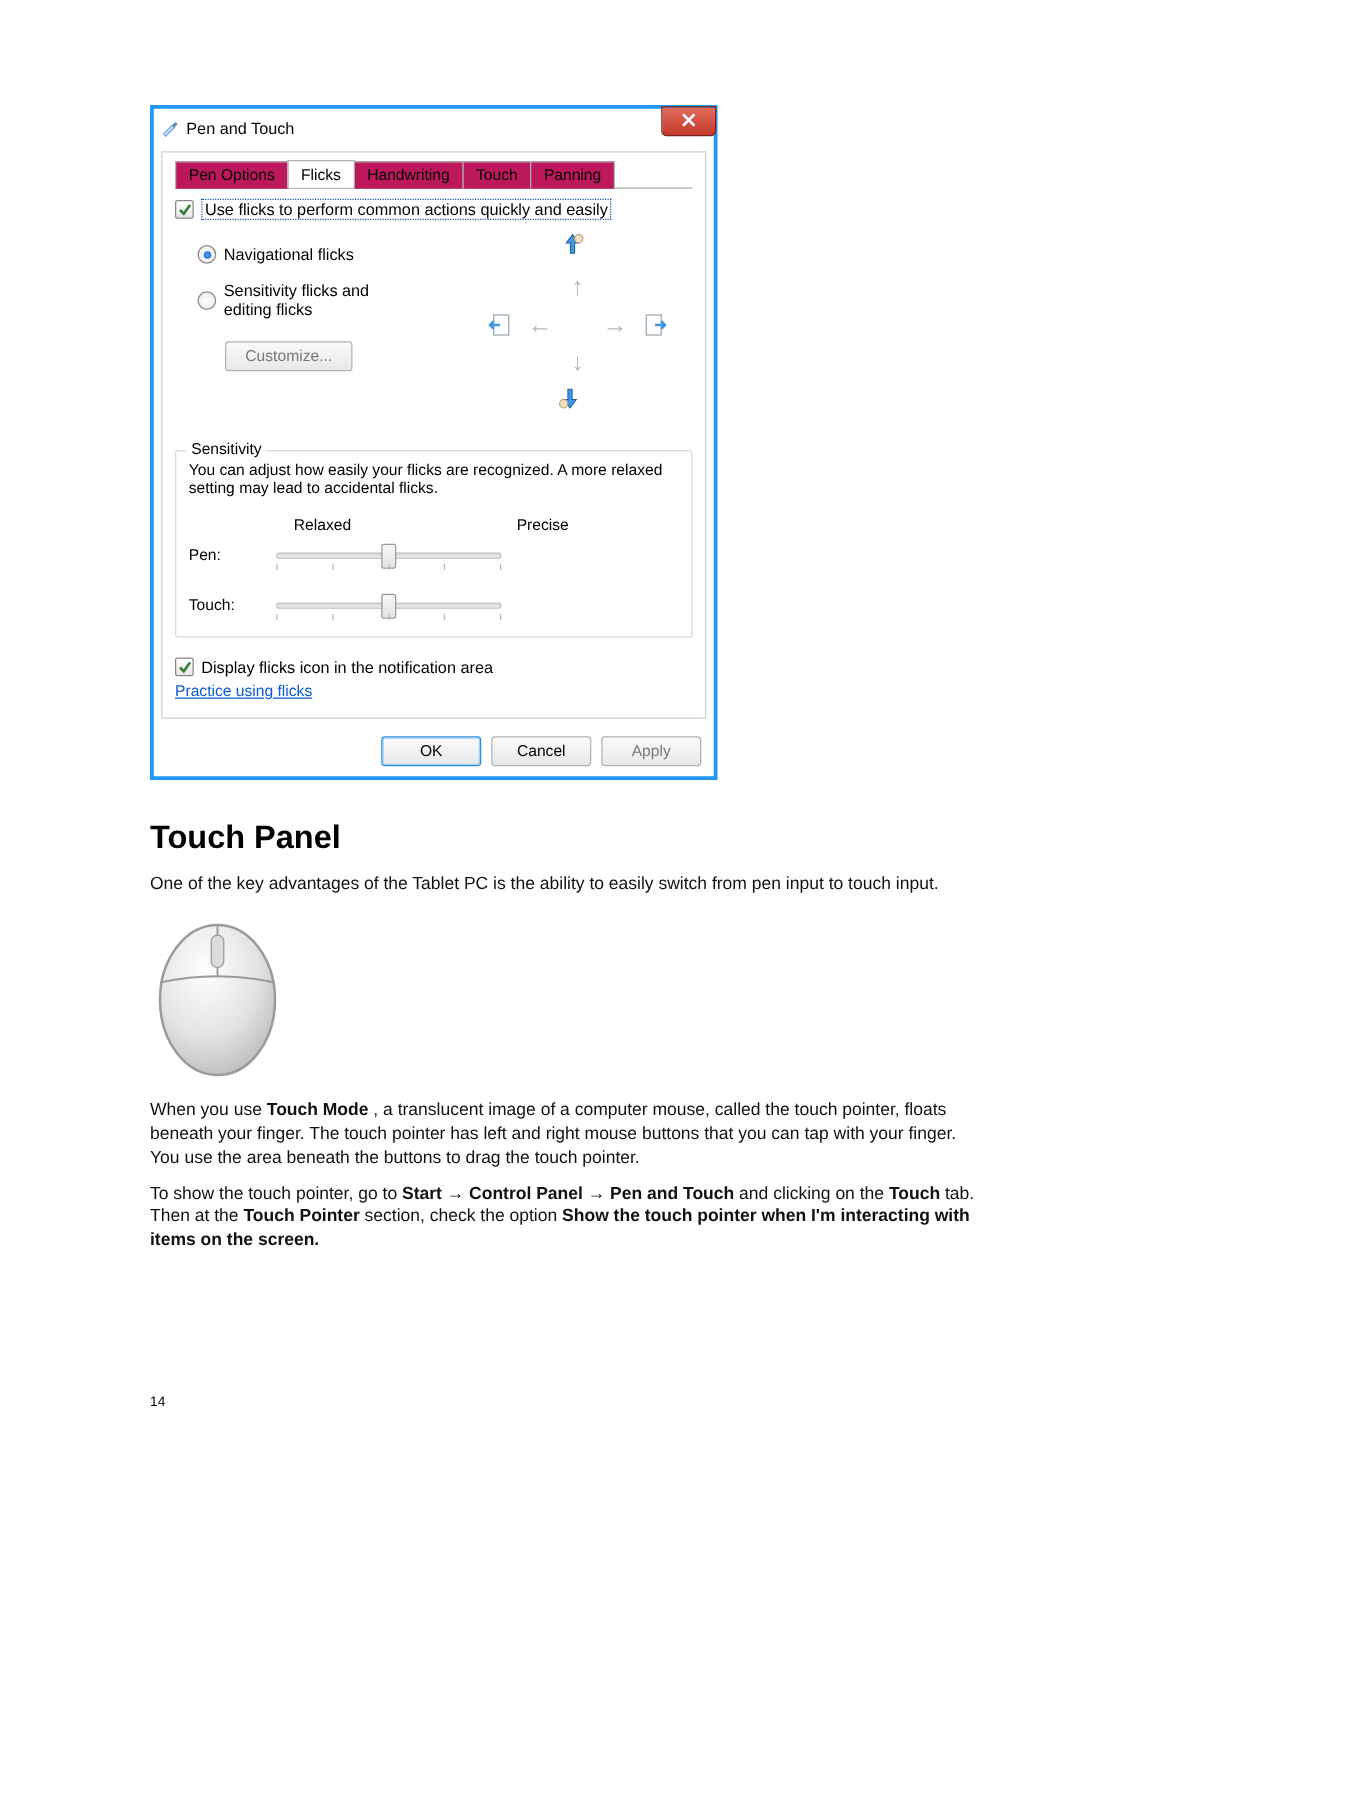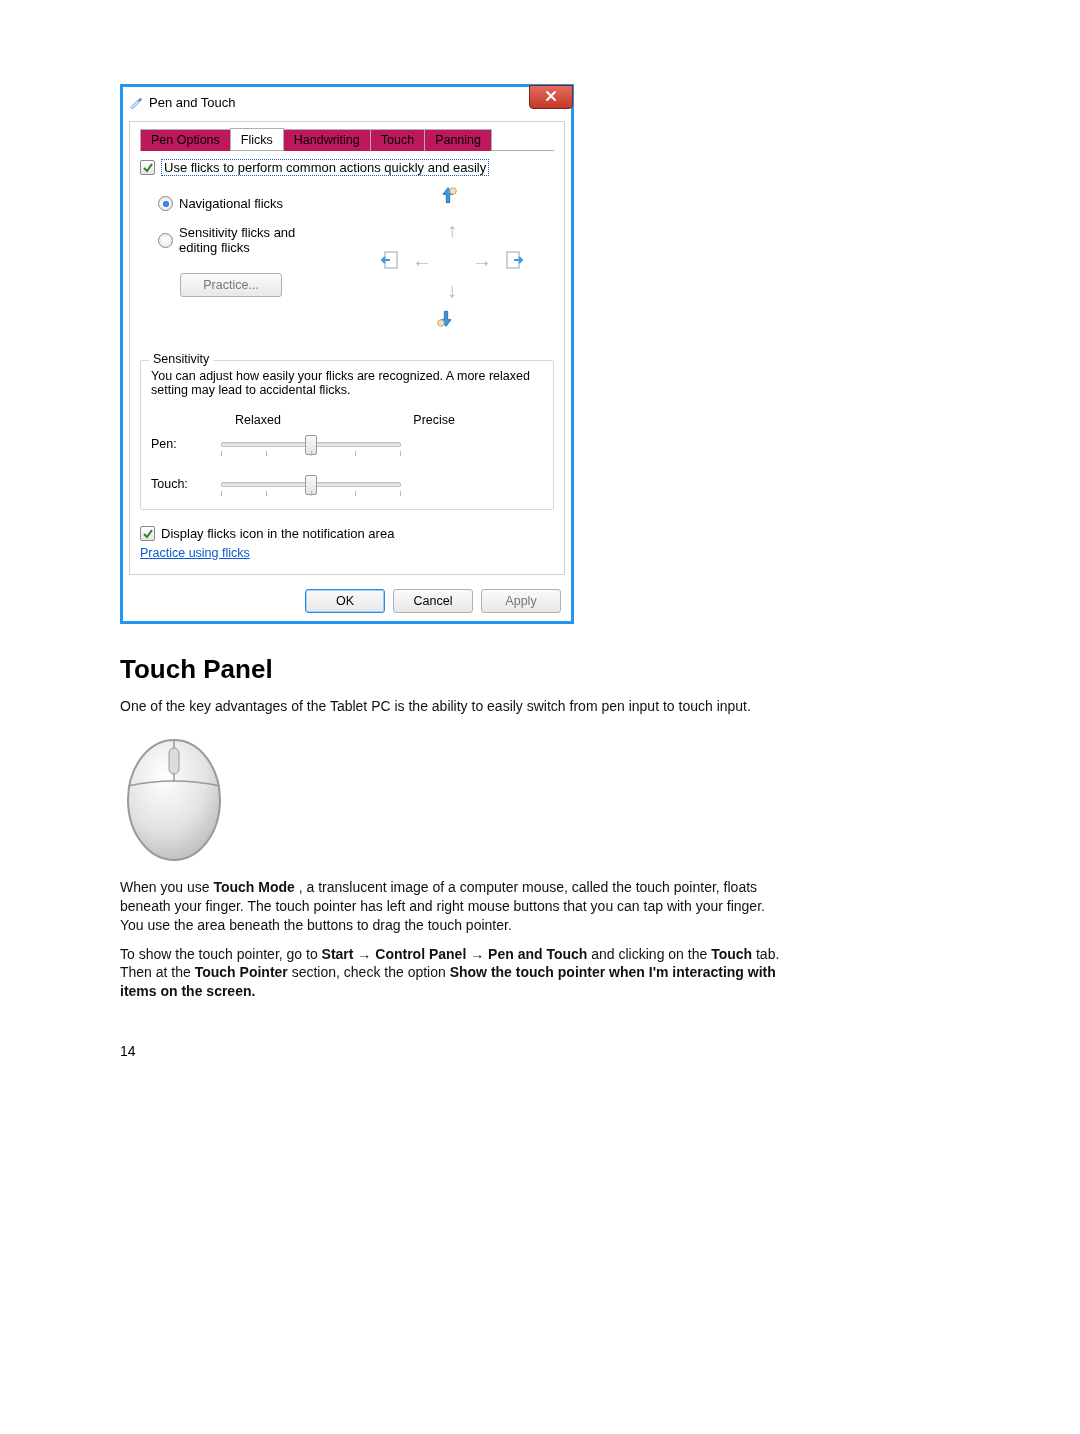--- a/index.html
+++ b/index.html
@@ -99,21 +99,21 @@
   }
   .chk svg { width: 12px; height: 12px; }
   .dotted {
     border: 1px dotted #1a5fb4;
     padding: 0 2px;
   }
 
   
   .flick-area {
     display: flex;
-    gap: 2px;
+    gap: 12px;
     margin: 14px 0 10px 18px;
   }
   .radio-col { width: 200px; }
   .radio-row {
     display: flex;
     align-items: center;
     gap: 6px;
     margin: 6px 0;
   }
   .radio {
@@ -263,22 +263,22 @@
     color: #111;
   }
   .mouse-img {
     width: 108px;
     height: 138px;
     display: block;
     margin: 10px 0 14px 0;
   }
   .page-num {
     font-family: Arial, sans-serif;
-    font-size: 14px;
-    margin-top: 42px;
+    font-size: 11px;
+    margin-top: 115px;
   }
 </style>
 </head>
 <body>
 
 <div class="page">
 
   <div class="dialog">
     <div class="dlg-title-bar">
       <span class="pen-ico">
@@ -323,21 +323,21 @@
             <span>Navigational flicks</span>
           </div>
           <div class="radio-row" style="margin-top:14px;">
             <span class="radio"></span>
             <span>
               <span>Sensitivity flicks and</span><br>
               <span style="display:inline-block;">editing flicks</span>
             </span>
           </div>
           <div class="customize-wrap">
-            <span class="win-btn">Practice...</span>
+            <span class="win-btn">Customize...</span>
           </div>
         </div>
 
         <div class="flick-diagram">
           <span class="hand-btn" style="left:78px;top:-4px;">
             <svg viewBox="0 0 24 24">
                 <path d="M12 2 L18 10 L14 10 L14 20 L10 20 L10 10 L6 10 Z" fill="#3e98e6" stroke="#1d5fa0"></path>
                 <circle cx="18" cy="6" r="4" fill="#f0e0c0" stroke="#b8976b"></circle>
               </svg>
           </span>

